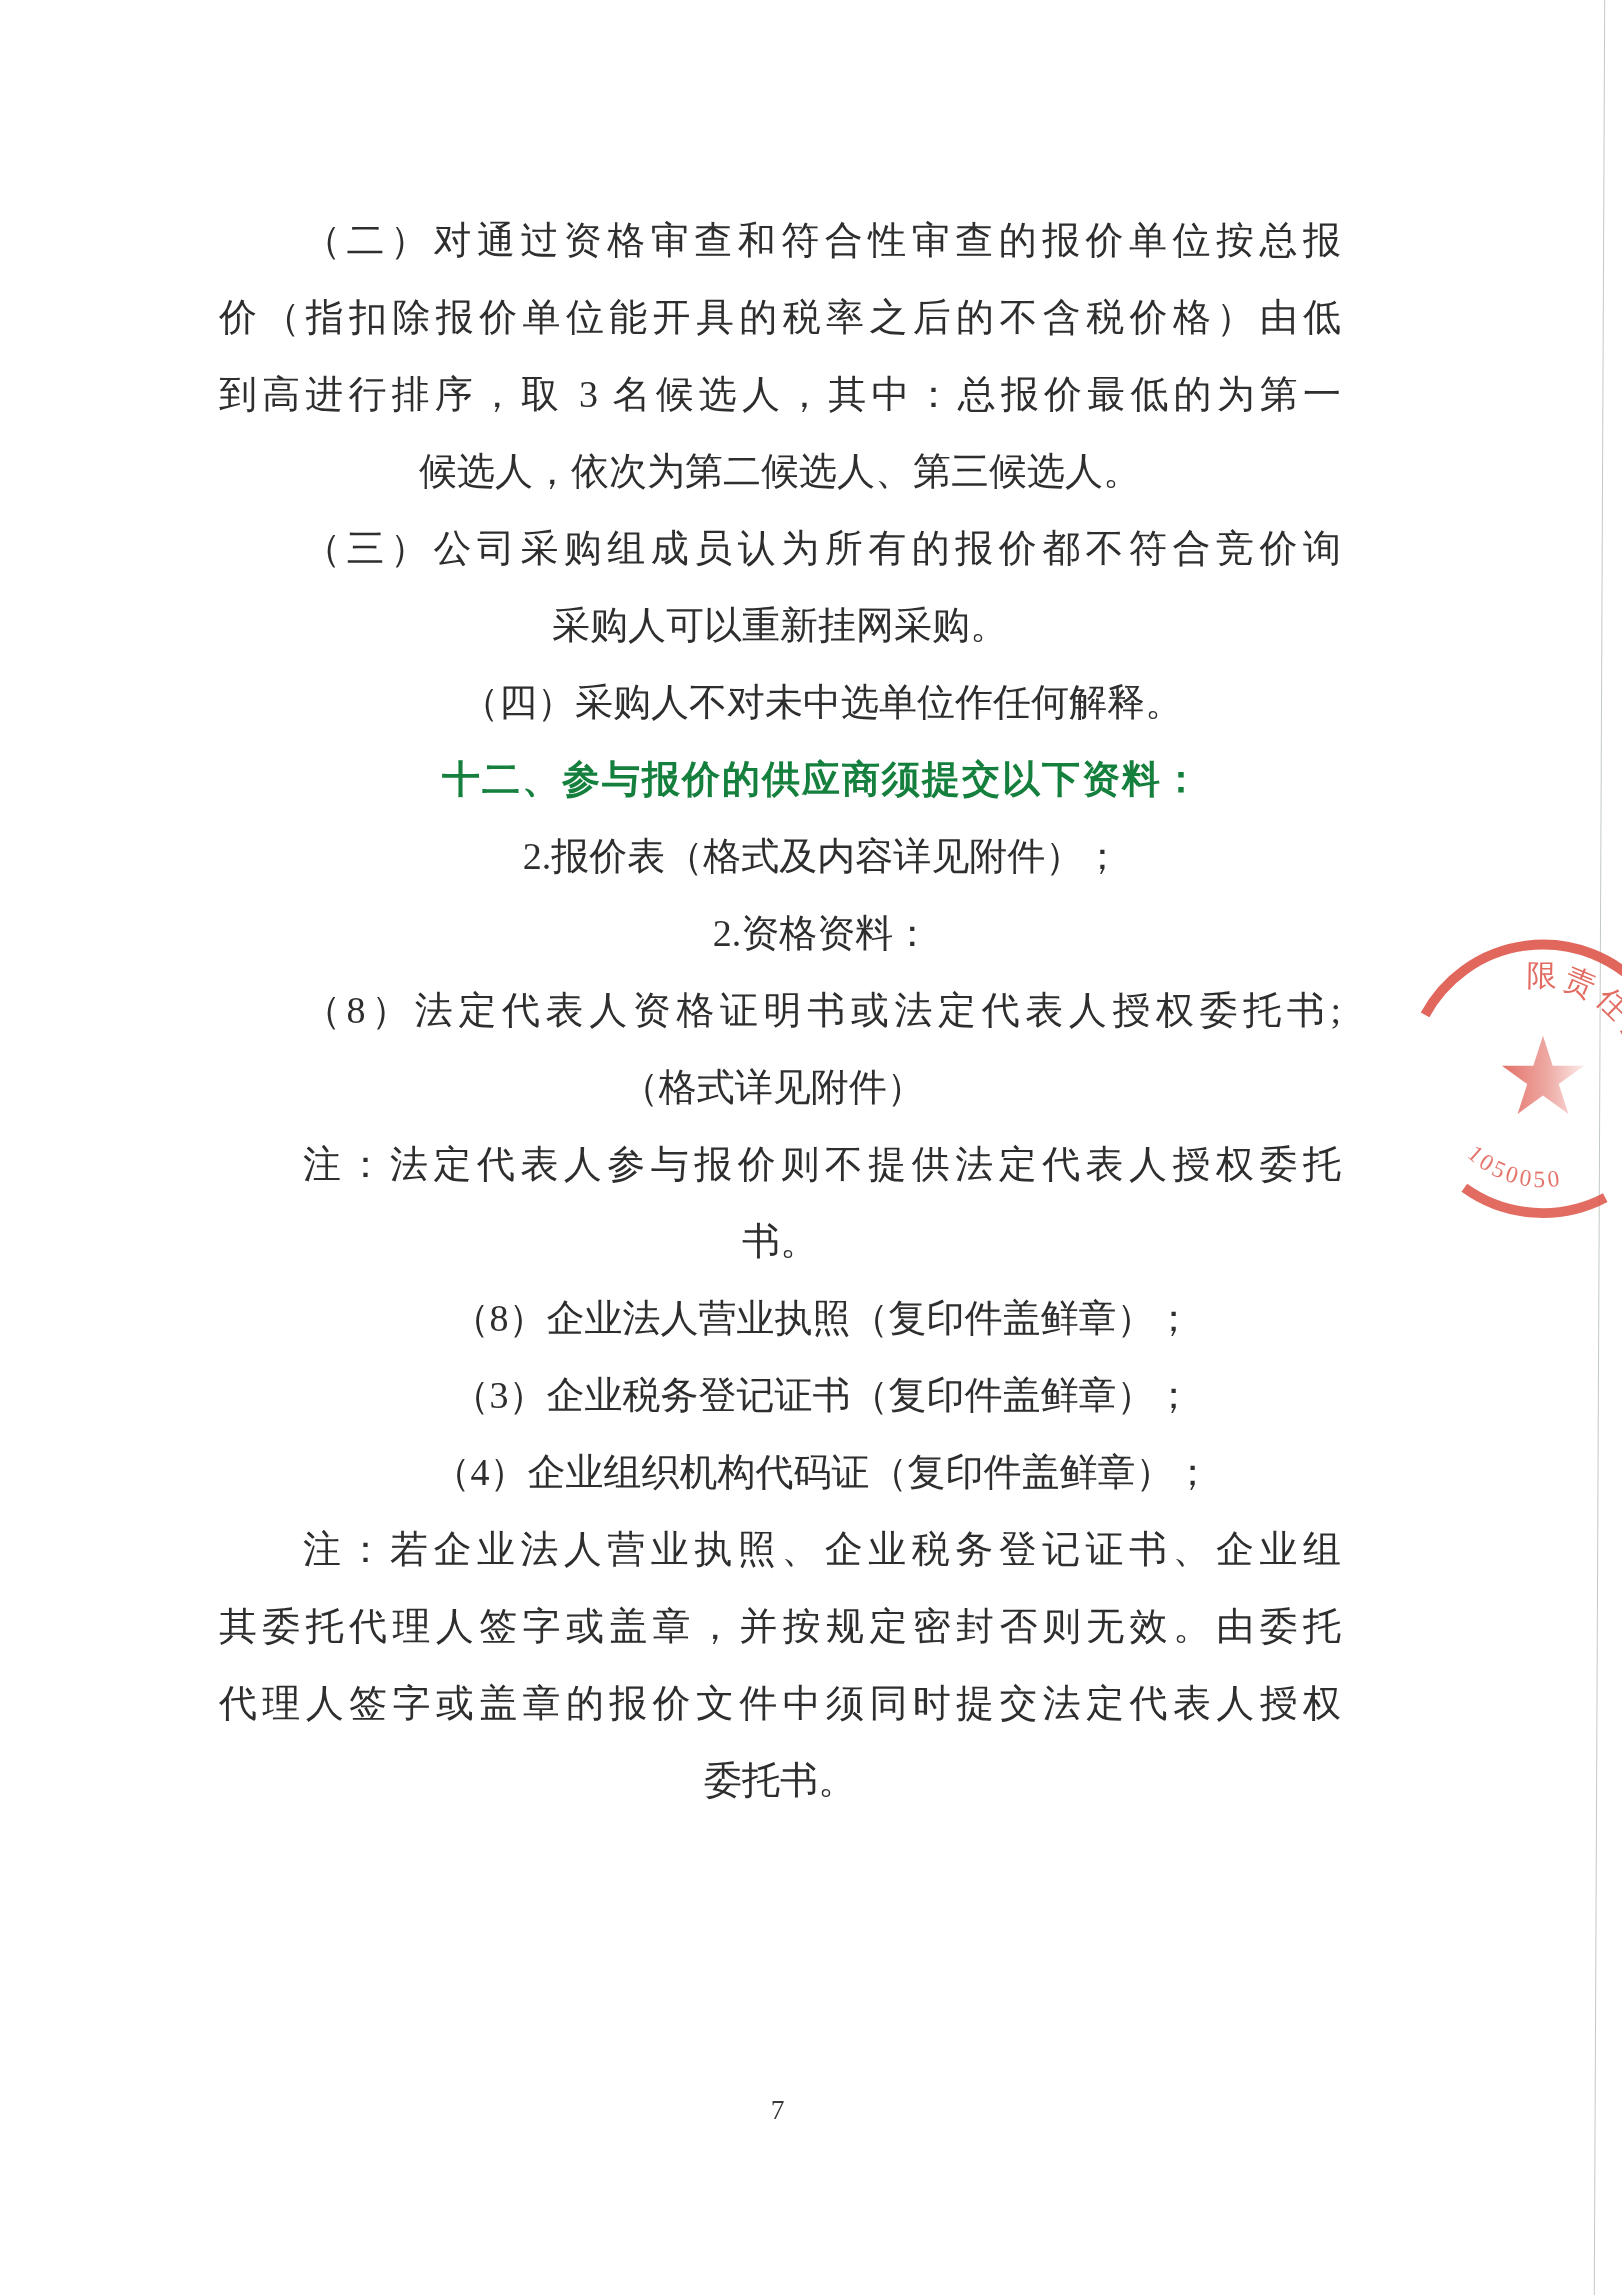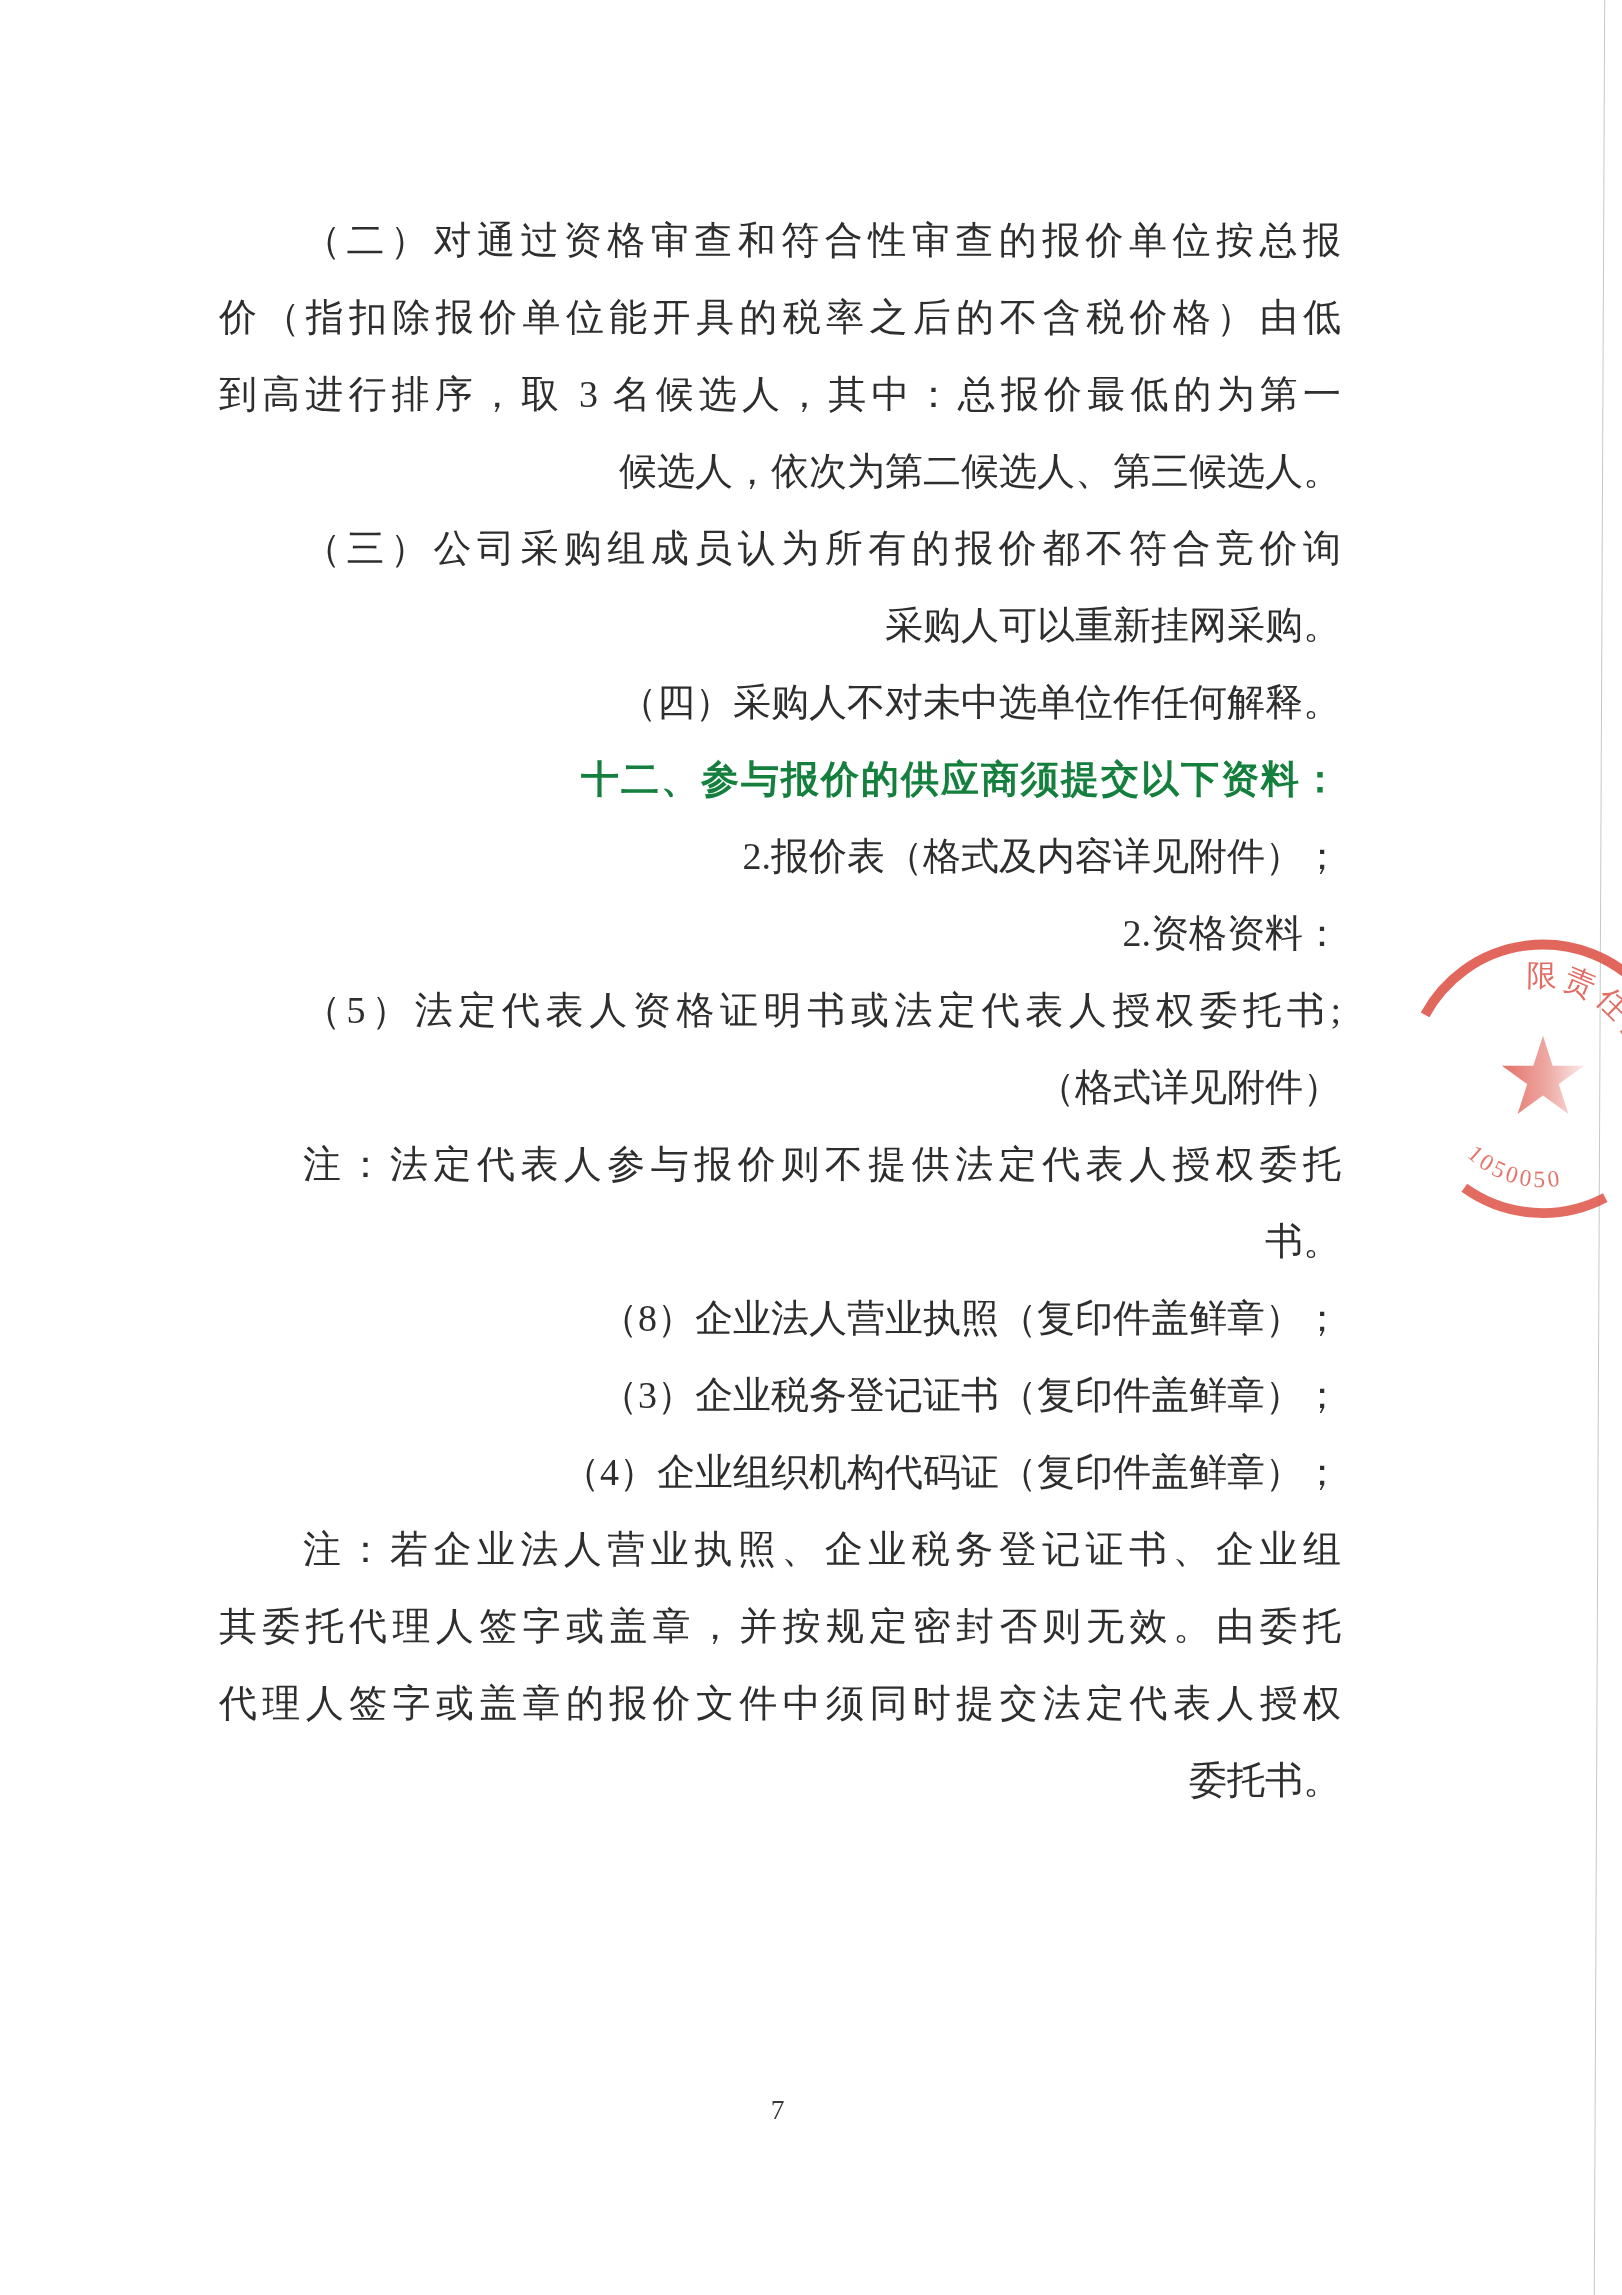--- a/index.html
+++ b/index.html
@@ -15,21 +15,21 @@
     position: absolute;
     left: 219px;
     top: 202px;
     width: 1122px;
     color: var(--ink, #2e2e2e);
     font-size: 38px;
   }
   .line {
     height: 77px;
     line-height: 77px;
-    text-align: right;
+    text-align: center;
   }
   .line.justify {
     text-align: justify;
     text-align-last: justify;
   }
   .line.indent { text-indent: 84px; }
   .line.outdent { margin-left: -14.4px; }
   .line.bold {
     font-weight: 700;
     font-family: "Liberation Sans", "DejaVu Sans", sans-serif;
@@ -77,21 +77,21 @@
       <div class="line indent justify">（二）对通过资格审查和符合性审查的报价单位按总报</div>
       <div class="line justify">价（指扣除报价单位能开具的税率之后的不含税价格）由低</div>
       <div class="line justify">到高进行排序，取 3 名候选人，其中：总报价最低的为第一</div>
       <div class="line">候选人，依次为第二候选人、第三候选人。</div>
       <div class="line indent justify">（三）公司采购组成员认为所有的报价都不符合竞价询</div>
       <div class="line">采购人可以重新挂网采购。</div>
       <div class="line indent">（四）采购人不对未中选单位作任何解释。</div>
       <div class="line indent bold">十二、参与报价的供应商须提交以下资料：</div>
       <div class="line indent">2.报价表（格式及内容详见附件）；</div>
       <div class="line indent">2.资格资料：</div>
-      <div class="line indent justify">（5）法定代表人资格证明书或法定代表人授权委托书;</div>
+      <div class="line indent justify">（8）法定代表人资格证明书或法定代表人授权委托书;</div>
       <div class="line outdent">（格式详见附件）</div>
       <div class="line indent justify">注：法定代表人参与报价则不提供法定代表人授权委托</div>
       <div class="line">书。</div>
       <div class="line indent">（8）企业法人营业执照（复印件盖鲜章）；</div>
       <div class="line indent">（3）企业税务登记证书（复印件盖鲜章）；</div>
       <div class="line indent">（4）企业组织机构代码证（复印件盖鲜章）；</div>
       <div class="line indent justify">注：若企业法人营业执照、企业税务登记证书、企业组</div>
       <div class="line justify">其委托代理人签字或盖章，并按规定密封否则无效。由委托</div>
       <div class="line justify">代理人签字或盖章的报价文件中须同时提交法定代表人授权</div>
       <div class="line">委托书。</div>

